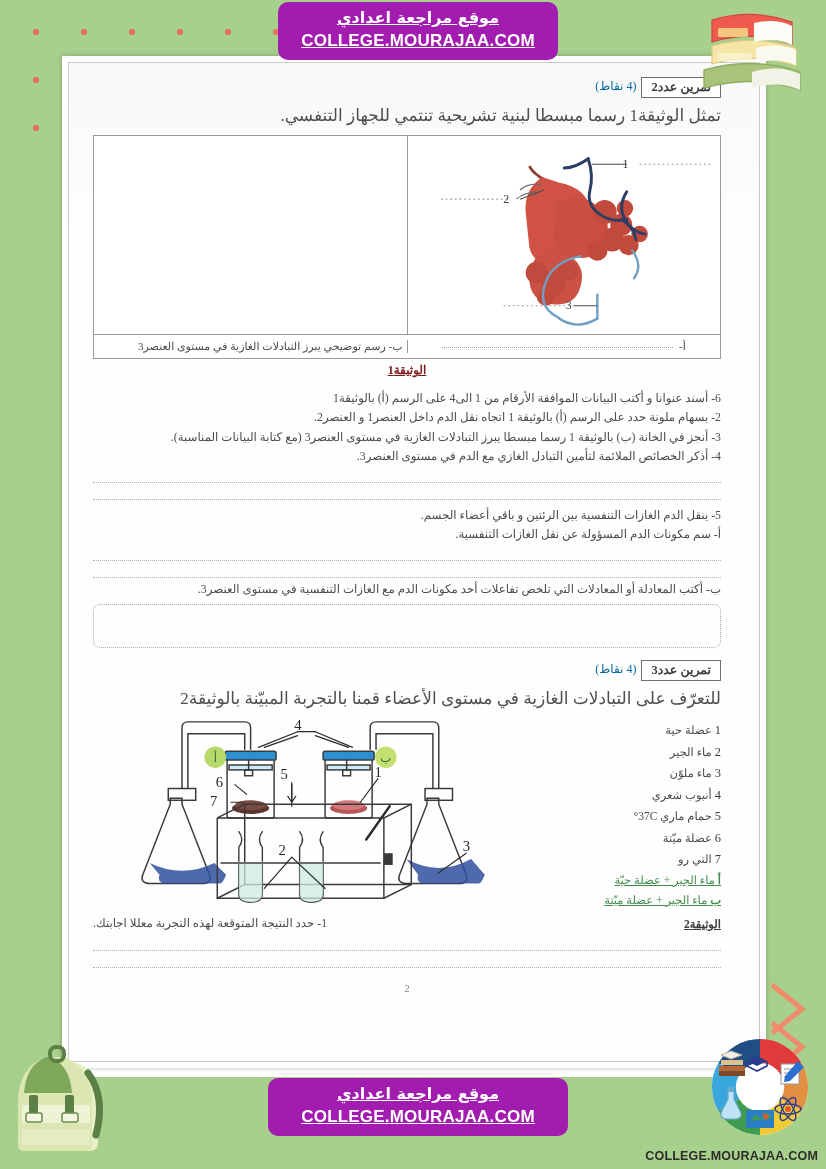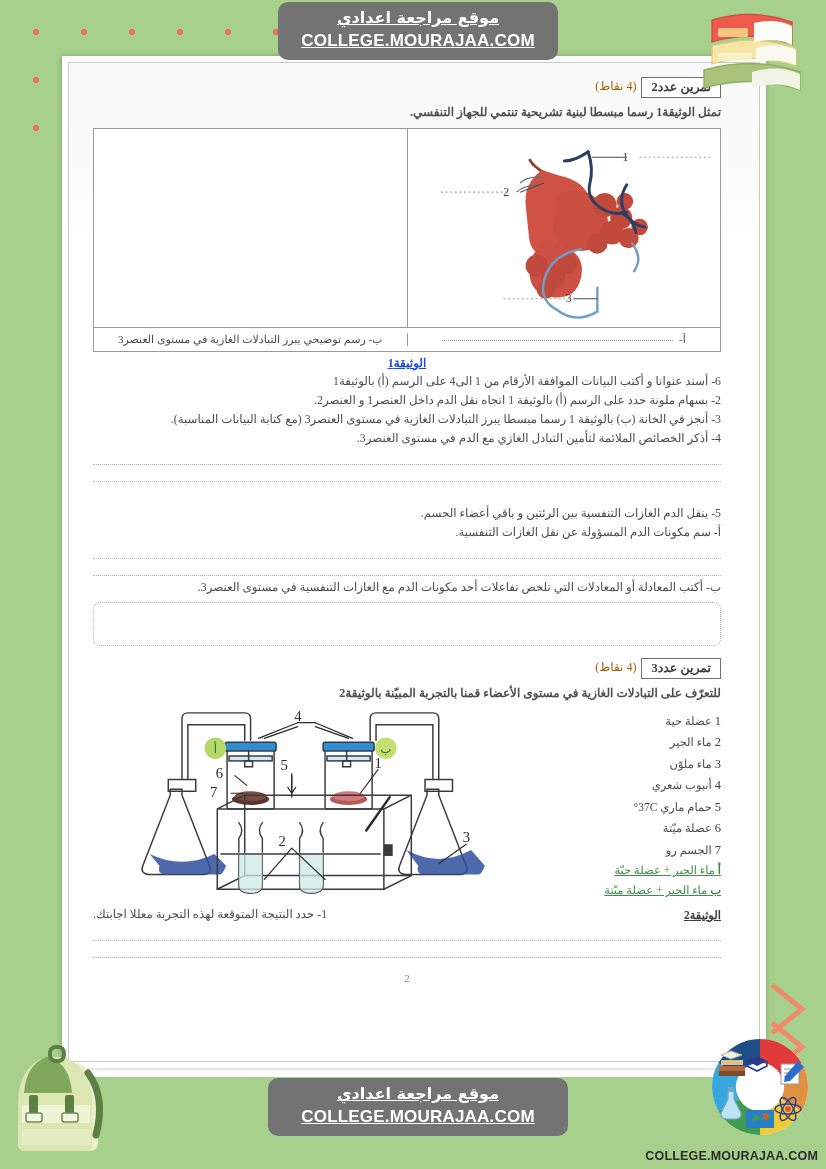--- a/index.html
+++ b/index.html
@@ -37,21 +37,21 @@
   }
   .page-shadow {
     position:absolute; left:62px; top:56px; width:704px; height:1012px;
     background:#fff;
     box-shadow: 0 0 5px rgba(0,0,0,.25);
   }
 
   
   .ribbon {
     position:absolute; left:278px; width:280px;
-    background:#737373;
+    background:#a21caf;
     border-radius:10px;
     text-align:center;
     color:#fff;
     padding:6px 23px 9px;
     line-height:1.25;
     z-index:40;
   }
   .ribbon.top { top:2px; }
   .ribbon.bottom { top:1078px; width:300px; left:268px; }
   .ribbon .ar {
@@ -91,23 +91,23 @@
   .content { position:absolute; left:24px; top:14px; width:628px; }
 
   
   .ex-head { display:flex; justify-content:flex-start; margin:0 0 5px 0; }
   .ex-chip {
     border:1px solid #6f6f6f;
     padding:1px 9px 2px;
     font-size:12.5px; font-weight:bold; color:#3c3c3c;
     background:#fff;
   }
-  .ex-pts { font-size:12px; color:#a16207; padding:2px 5px 0 0; }
-
-  .line { font-size:12px; color:#4e4e4e; line-height:1.55; text-align:right;font-weight:bold; }
+  .ex-pts { font-size:12px; color:#0369a1; padding:2px 5px 0 0; }
+
+  .line { font-size:17px; color:#4e4e4e; line-height:1.55; text-align:right; }
 
   
   .figbox {
     border:1px solid #9a9a9a;
     display:flex; flex-direction:column;
     margin:6px 0 4px; background:#fff;
   }
   .figbox .row1 { display:flex; height:198px; }
   .figcell {
     flex:1; position:relative;
@@ -116,29 +116,29 @@
   .figcell:last-child { border-left:none; }
   .figbox .row2 {
     display:flex; border-top:1px solid #9a9a9a; height:24px;
     align-items:center;
   }
   .capcell {
     flex:1; border-left:1px solid #9a9a9a;
     font-size:11px; text-align:center; color:#4a4a4a; padding:0 4px;
     white-space:nowrap; overflow:hidden;
   }
-  .capcell:last-child { border-left:none; padding-right:4px; }
+  .capcell:last-child { border-left:none; text-align:right; padding-right:4px; }
   .dotfill {
     display:inline-block; border-bottom:1.4px dotted #9e9e9e;
     width:76%; vertical-align:middle; margin-right:6px;
   }
 
   .doc-label {
     text-align:center; font-size:12px; font-weight:bold;
-    text-decoration:underline; color:#1d4ed8; margin:4px 0 1px;
+    text-decoration:underline; color:#7f1d1d; margin:4px 0 11px;
   }
   .q { font-size:11.8px; line-height:1.62; text-align:right; color:#4c4c4c; }
 
   .dotted-row {
     border-bottom:1.6px dotted #b4b4b4;
     height:15px; margin:2px 0;
   }
   .answer-box {
     border:1.6px dotted #a9a9a9;
     border-radius:7px;
@@ -354,21 +354,21 @@
   <div class="doc-label">الوثيقة1</div>
 
   <div class="q">6- أسند عنوانا و أكتب البيانات الموافقة الأرقام من 1 الى4 على الرسم (أ) بالوثيقة1</div>
   <div class="q">2- بسهام ملونة حدد على الرسم (أ) بالوثيقة 1 اتجاه نقل الدم داخل العنصر1 و العنصر2.</div>
   <div class="q">3- أنجز في الخانة (ب) بالوثيقة 1 رسما مبسطا يبرز التبادلات الغازية في مستوى العنصر3 (مع كتابة البيانات المناسبة).</div>
   <div class="q">4- أذكر الخصائص الملائمة لتأمين التبادل الغازي مع الدم في مستوى العنصر3.</div>
 
   <div class="dotted-row"></div>
   <div class="dotted-row"></div>
 
-  <div class="q" style="margin-top:22px">5- ينقل الدم الغازات التنفسية بين الرئتين و باقي أعضاء الجسم.</div>
+  <div class="q" style="margin-top:6px">5- ينقل الدم الغازات التنفسية بين الرئتين و باقي أعضاء الجسم.</div>
   <div class="q">أ- سم مكونات الدم المسؤولة عن نقل الغازات التنفسية.</div>
 
   <div class="dotted-row"></div>
   <div class="dotted-row"></div>
 
   <div class="q" style="margin-top:0">ب- أكتب المعادلة أو المعادلات التي تلخص تفاعلات أحد مكونات الدم مع الغازات التنفسية في مستوى العنصر3.</div>
   <div class="answer-box"></div>
 
   <div class="ex-head" style="margin-top:12px">
     <div class="ex-chip">تمرين عدد3</div>
@@ -377,21 +377,21 @@
   <div class="line">للتعرّف على التبادلات الغازية في مستوى الأعضاء قمنا بالتجربة المبيّنة بالوثيقة2</div>
 
   <div class="ex3-wrap">
     <div class="legend">
       <div class="legend-item"><span class="num">1</span><span>عضلة حية</span></div>
       <div class="legend-item"><span class="num">2</span><span>ماء الجير</span></div>
       <div class="legend-item"><span class="num">3</span><span>ماء ملوّن</span></div>
       <div class="legend-item"><span class="num">4</span><span>أنبوب شعري</span></div>
       <div class="legend-item"><span class="num">5</span><span>حمام ماري 37C°</span></div>
       <div class="legend-item"><span class="num">6</span><span>عضلة ميّتة</span></div>
-      <div class="legend-item"><span class="num">7</span><span>الجسم رو</span></div>
+      <div class="legend-item"><span class="num">7</span><span>التي رو</span></div>
       <div class="legend-item green"><span class="mk">أ</span> <span>ماء الجير + عضلة حيّة</span></div>
       <div class="legend-item green"><span class="mk">ب</span> <span>ماء الجير + عضلة ميّتة</span></div>
     </div>
 
     <div class="apparatus">
       <svg viewBox="0 0 400 200" style="position:absolute;inset:0;width:100%;height:100%" stroke-linecap="round">
         <g fill="none" stroke="#3a3a3a" stroke-width="1.5">
 
           <path d="M38 84 l0 6 -28 72 q-3 8 6 9 l56 0 q9-1 6-9 l-28-72 0-6 Z"></path>
           <rect x="36" y="74" width="28" height="12"></rect>

